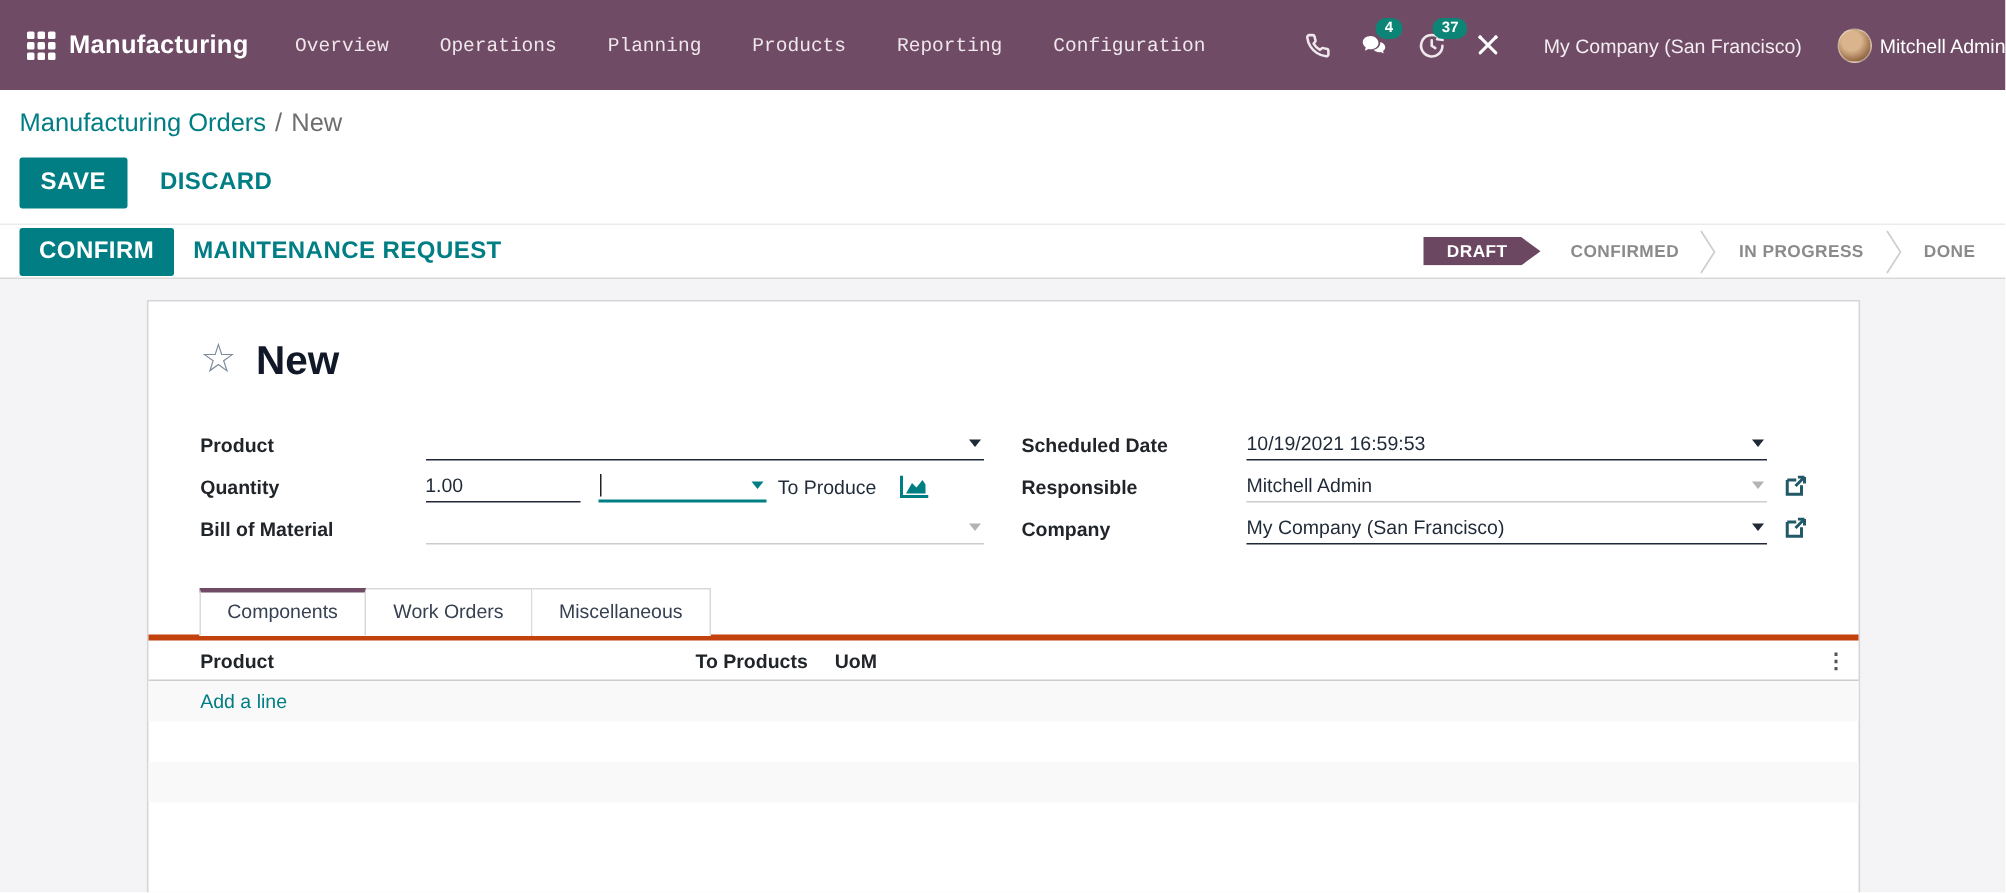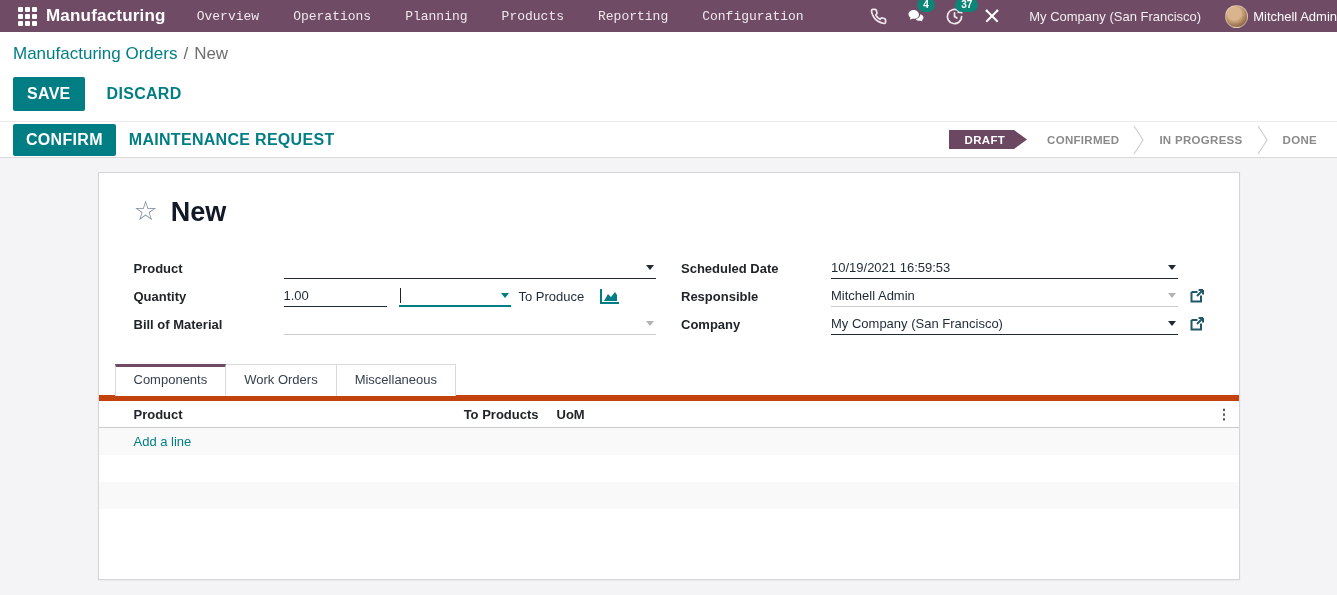--- a/index.html
+++ b/index.html
@@ -2,21 +2,21 @@
 <html style="--header-bg: #6f4b66; --accent: #017e84; --badge: #0c8577; --draft-bg: #6b4761;"><head>
 <meta charset="utf-8">
 <style>
   * { margin:0; padding:0; box-sizing:border-box; }
   html,body { width:1337px; height:595px; overflow:hidden; }
   body { font-family:"Liberation Sans", sans-serif; background:#fff; color:#1f2937; }
 
   .app { width:1337px; height:595px; display:flex; flex-direction:column; }
 
   
-  .topbar { height:32px; background:var(--header-bg,#6f4b66); display:flex; align-items:center; padding:0 0 0 12px; flex-shrink:0; color:#fff; }
+  .topbar { height:60px; background:var(--header-bg,#6f4b66); display:flex; align-items:center; padding:0 0 0 12px; flex-shrink:0; color:#fff; }
   .apps-btn { width:30px; height:46px; display:flex; align-items:center; justify-content:center; cursor:pointer; }
   .grid-icon { display:grid; grid-template-columns:repeat(3,5px); grid-template-rows:repeat(3,5px); gap:2px; }
   .grid-icon i { background:#fff; border-radius:1px; }
   .brand { font-size:17px; font-weight:bold; margin:0 14px 0 4px; letter-spacing:.2px; cursor:pointer; }
   .nav { display:flex; align-items:center; height:46px; }
   .nav-item { font-size:13px; color:#efe7ec; padding:0 17px; height:46px; display:flex; align-items:center; cursor:pointer;font-family:Liberation Mono, monospace; }
   .spacer { flex:1; }
   .systray { display:flex; align-items:center; height:46px; }
   .tray-btn { position:relative; width:38px; height:46px; display:flex; align-items:center; justify-content:center; cursor:pointer; }
   .tray-btn svg { display:block; }
@@ -65,21 +65,21 @@
 
   .qty-input { flex:0 0 103px; }
   .uom-input { flex:0 0 112px; margin-left:12px; border-bottom:2px solid var(--accent,#017e84); height:22px; display:flex; align-items:center; justify-content:space-between; cursor:text; }
   .uom-input .caret { width:0; height:0; border-left:4px solid transparent; border-right:4px solid transparent; border-top:5px solid var(--accent,#017e84); margin-right:2px; cursor:pointer; }
   .text-cursor { width:1px; height:15px; background:#222; margin-left:1px; }
   .to-produce { font-size:13px; color:#1f2937; margin-left:8px; white-space:nowrap; }
   .produce-chart { margin-left:16px; cursor:pointer; display:block; }
 
   
   .notebook { margin-top:26px; }
-  .tabs { display:flex; padding-left:16px; border-bottom:6px solid #c2410c; }
+  .tabs { display:flex; padding-left:34px; border-bottom:4px solid #c2410c; }
   .tab { font-size:13px; color:#374151; padding:7px 18px 8px 18px; border:1px solid #d9d9d9; border-bottom:none; background:#fff; cursor:pointer; margin-bottom:-1px; }
   .tab + .tab { border-left:none; }
   .tab.active { border-top:3px solid var(--header-bg,#6f4b66); padding-top:5px; border-bottom:1px solid #fff; font-weight:normal; }
 
   .list-header { display:flex; align-items:center; height:27px; border-bottom:1px solid #ccc; font-size:13px; font-weight:bold; color:#212529; }
   .col-product { flex:0 0 330px; padding-left:35px; cursor:pointer; }
   .col-consume { flex:0 0 110px; text-align:right; cursor:pointer; }
   .col-uom { flex:0 0 70px; margin-left:18px; cursor:pointer; }
   .list-header .spacer { flex:1; }
   .kebab { width:30px; text-align:center; font-size:14px; color:#555; cursor:pointer; letter-spacing:-1px; }

